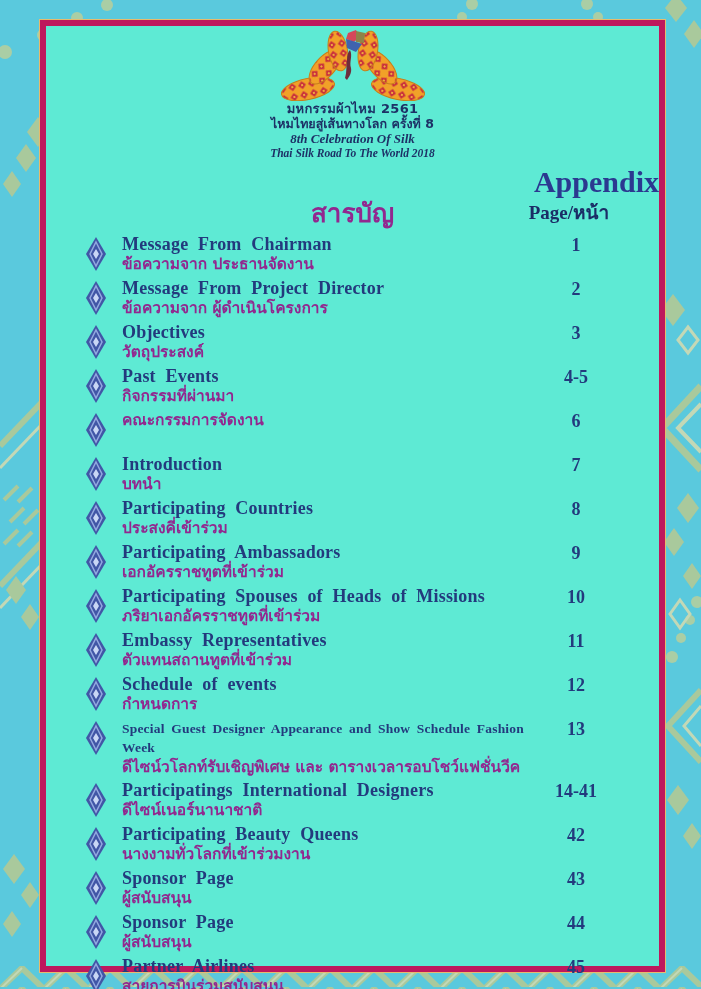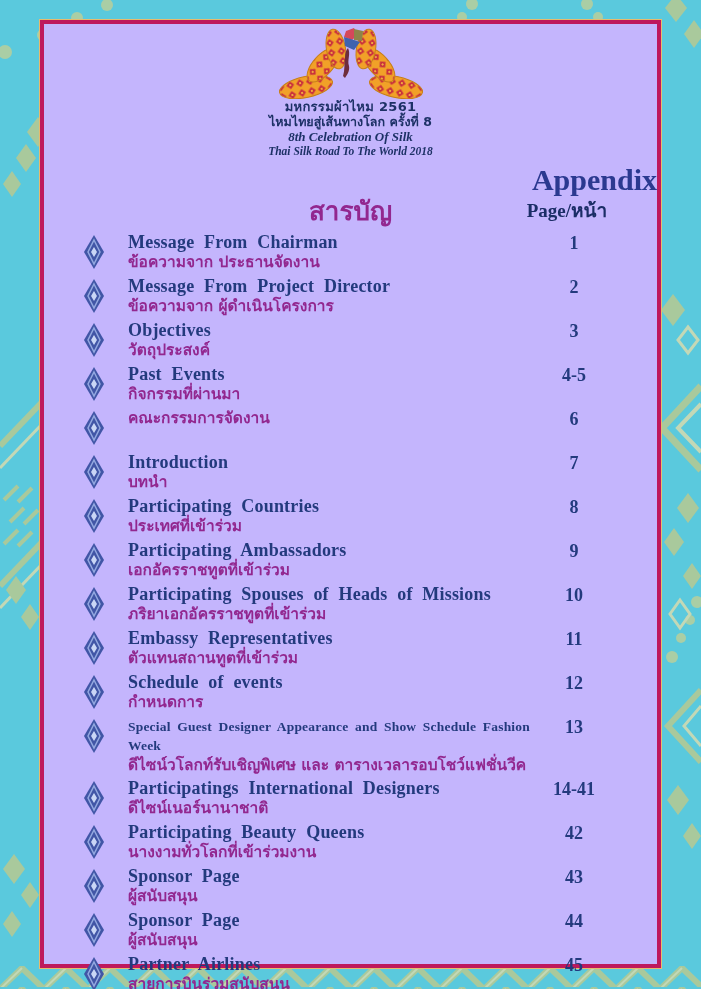--- a/index.html
+++ b/index.html
@@ -4,39 +4,39 @@
 <style>
   html,body{margin:0;padding:0;}
   body{
     width:701px;height:989px;position:relative;overflow:hidden;
     background:#5ac9dd;
     font-family:"Liberation Serif", serif;
   }
   .bg-svg{position:absolute;left:0;top:0;width:701px;height:989px;}
   .card{
     position:absolute;left:40px;top:20px;width:613px;height:940px;
-    background:#c4b5fd;border:4px solid #be185d;
+    background:#5eead4;border:6px solid #be185d;
     box-shadow:0 0 0 1px #e7bb6d;
   }
   .logo-wrap{width:100%;text-align:center;margin-top:3px;}
   .logo-svg{display:block;margin:0 auto;}
   .logo-thai1{font:bold 13px "DejaVu Sans",sans-serif;color:#1d3166;line-height:15px;letter-spacing:.3px;}
   .logo-thai2{font:bold 12.5px "DejaVu Sans",sans-serif;color:#1d3166;line-height:15px;}
   .logo-script1{font:italic bold 13px "Liberation Serif",serif;color:#1d3166;line-height:15px;}
   .logo-script2{font:italic bold 11.5px "Liberation Serif",serif;color:#1d3166;line-height:14px;}
   .title-en{text-align:right;font:bold 30px "Liberation Serif",serif;color:#2b3990;line-height:33px;margin-top:5px;}
   .title-th{text-align:center;font:bold 26px "DejaVu Sans",sans-serif;color:#92278f;line-height:30px;}
   .page-header{
     position:absolute;top:171px;left:468px;width:110px;text-align:center;
     font:bold 19px "Liberation Serif",serif;color:#1b2d66;
   }
   .toc{position:absolute;left:40px;top:208px;width:530px;}
   .row{display:flex;align-items:flex-start;margin-bottom:3px;}
   .d-icon{width:22px;flex:none;margin:3px 14px 0 0;}
-  .txt{flex:1;min-width:0;margin-left:8px;}
+  .txt{flex:1;min-width:0;}
   .t-en{font:bold 18px "Liberation Serif",serif;color:#233a7d;word-spacing:5px;line-height:20px;letter-spacing:.2px;}
   .t-en.small{font-size:13.5px;line-height:19px;padding-top:1px;word-spacing:3px;}
   .t-th{font:bold 15.5px "DejaVu Sans",sans-serif;color:#92278f;line-height:20px;}
   .pg{width:80px;flex:none;text-align:center;font:bold 18px "Liberation Serif",serif;color:#233a7d;line-height:20px;padding-top:1px;}
 </style>
 </head>
 <body>
 
 <svg class="bg-svg" viewBox="0 0 701 989">
   <defs>
@@ -240,21 +240,21 @@
   <div class="row">
     <span class="d-icon">
       <svg width="20" height="34" viewBox="0 0 20 34">
         <path d="M10,0 L20,17 L10,34 L0,17 Z" fill="#4156a6"></path>
         <path d="M10,5 L16,17 L10,29 L4,17 Z" fill="none" stroke="#93a8e0" stroke-width="1.5"></path>
         <path d="M10,12 L13,17 L10,22 L7,17 Z" fill="#c9d6f5"></path>
       </svg>
     </span>
     <div class="txt">
       <div class="t-en">Participating Countries</div>
-      <div class="t-th">ประเทศที่เข้าร่วม</div>
+      <div class="t-th">ประสงคี่เข้าร่วม</div>
     </div>
     <div class="pg">8</div>
   </div>
 
   <div class="row">
     <span class="d-icon">
       <svg width="20" height="34" viewBox="0 0 20 34">
         <path d="M10,0 L20,17 L10,34 L0,17 Z" fill="#4156a6"></path>
         <path d="M10,5 L16,17 L10,29 L4,17 Z" fill="none" stroke="#93a8e0" stroke-width="1.5"></path>
         <path d="M10,12 L13,17 L10,22 L7,17 Z" fill="#c9d6f5"></path>

